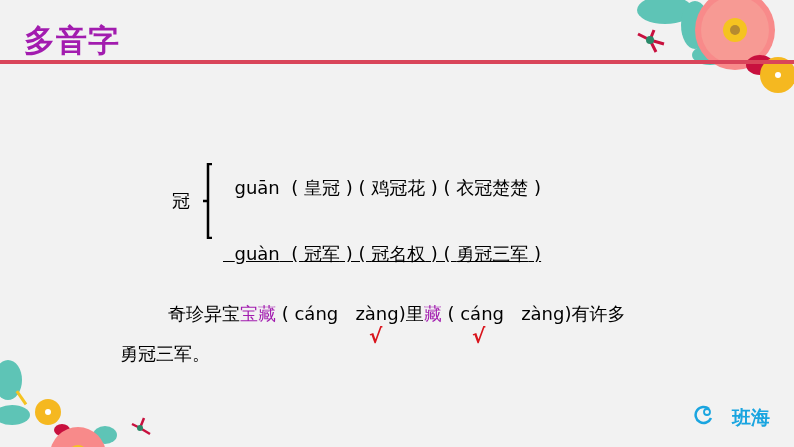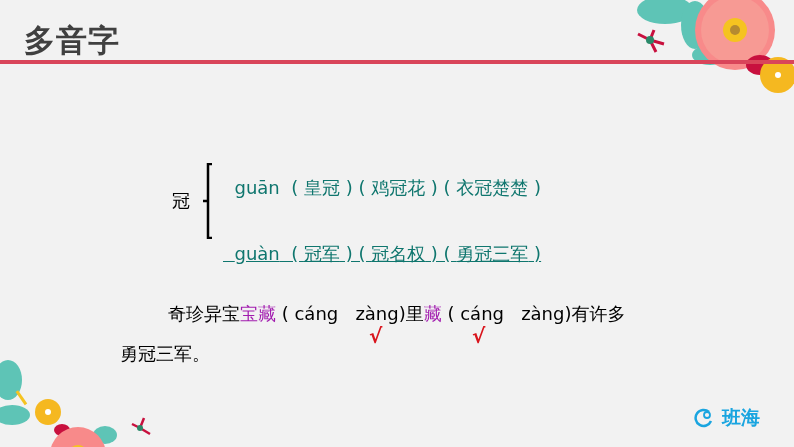--- a/index.html
+++ b/index.html
@@ -1,30 +1,30 @@
 <!DOCTYPE html>
 <html><head>
 <meta charset="utf-8">
 <style>
   html, body { margin:0; padding:0; }
   body { width:794px; height:447px; overflow:hidden; background:#f2f2f2; position:relative;
          font-family:"DejaVu Sans","Liberation Sans",sans-serif; }
-  .title { position:absolute; left:24px; top:22px; font-size:31px; font-weight:bold; color:#404040; letter-spacing:1px; line-height:36px; }
+  .title { position:absolute; left:24px; top:22px; font-size:31px; font-weight:bold; color:#a21caf; letter-spacing:1px; line-height:36px; }
   .rule { position:absolute; left:0; top:60px; width:794px; height:4px; background:#d9455a; }
   .decor { position:absolute; }
   .brace-char { position:absolute; left:172px; top:190px; font-size:18px; color:#000; line-height:22px; }
   .brace { position:absolute; left:203px; top:163px; width:10px; height:76px; }
-  .row { position:absolute; left:223px; font-size:18px; color:#0f766e; line-height:22px; white-space:pre; }
+  .row { position:absolute; left:223px; font-size:18px; color:#000000; line-height:22px; white-space:pre; }
   .row1 { top:155px; }
   .row2 { top:221px;text-decoration:underline; }
   .sentence { position:absolute; left:168px; top:303px; font-size:18px; color:#000; line-height:22px; white-space:pre; }
   .sentence2 { position:absolute; left:120px; top:343px; font-size:18px; color:#000; line-height:22px; }
   .red { color:#a21caf; }
   .check { position:absolute; font-size:20px; color:#d9141c; font-weight:bold; line-height:20px; }
-  .logo { position:absolute; left:694px; top:405px; display:flex; align-items:center; gap:8px; color:#1aa5e0; font-weight:bold; font-size:19px; font-family:"DejaVu Serif",serif; }
+  .logo { position:absolute; left:694px; top:405px; display:flex; align-items:flex-start; gap:18px; color:#1aa5e0; font-weight:bold; font-size:19px; font-family:"DejaVu Serif",serif; }
 </style>
 </head>
 <body>
 
 <svg class="decor" style="left:580px;top:0;" width="214" height="110" viewBox="0 0 214 110">
   <g fill="#5ec4b6">
     <ellipse cx="85" cy="10" rx="28" ry="14"></ellipse>
     <ellipse cx="115" cy="25" rx="14" ry="24"></ellipse>
     <ellipse cx="130" cy="55" rx="18" ry="10"></ellipse>
   </g>

